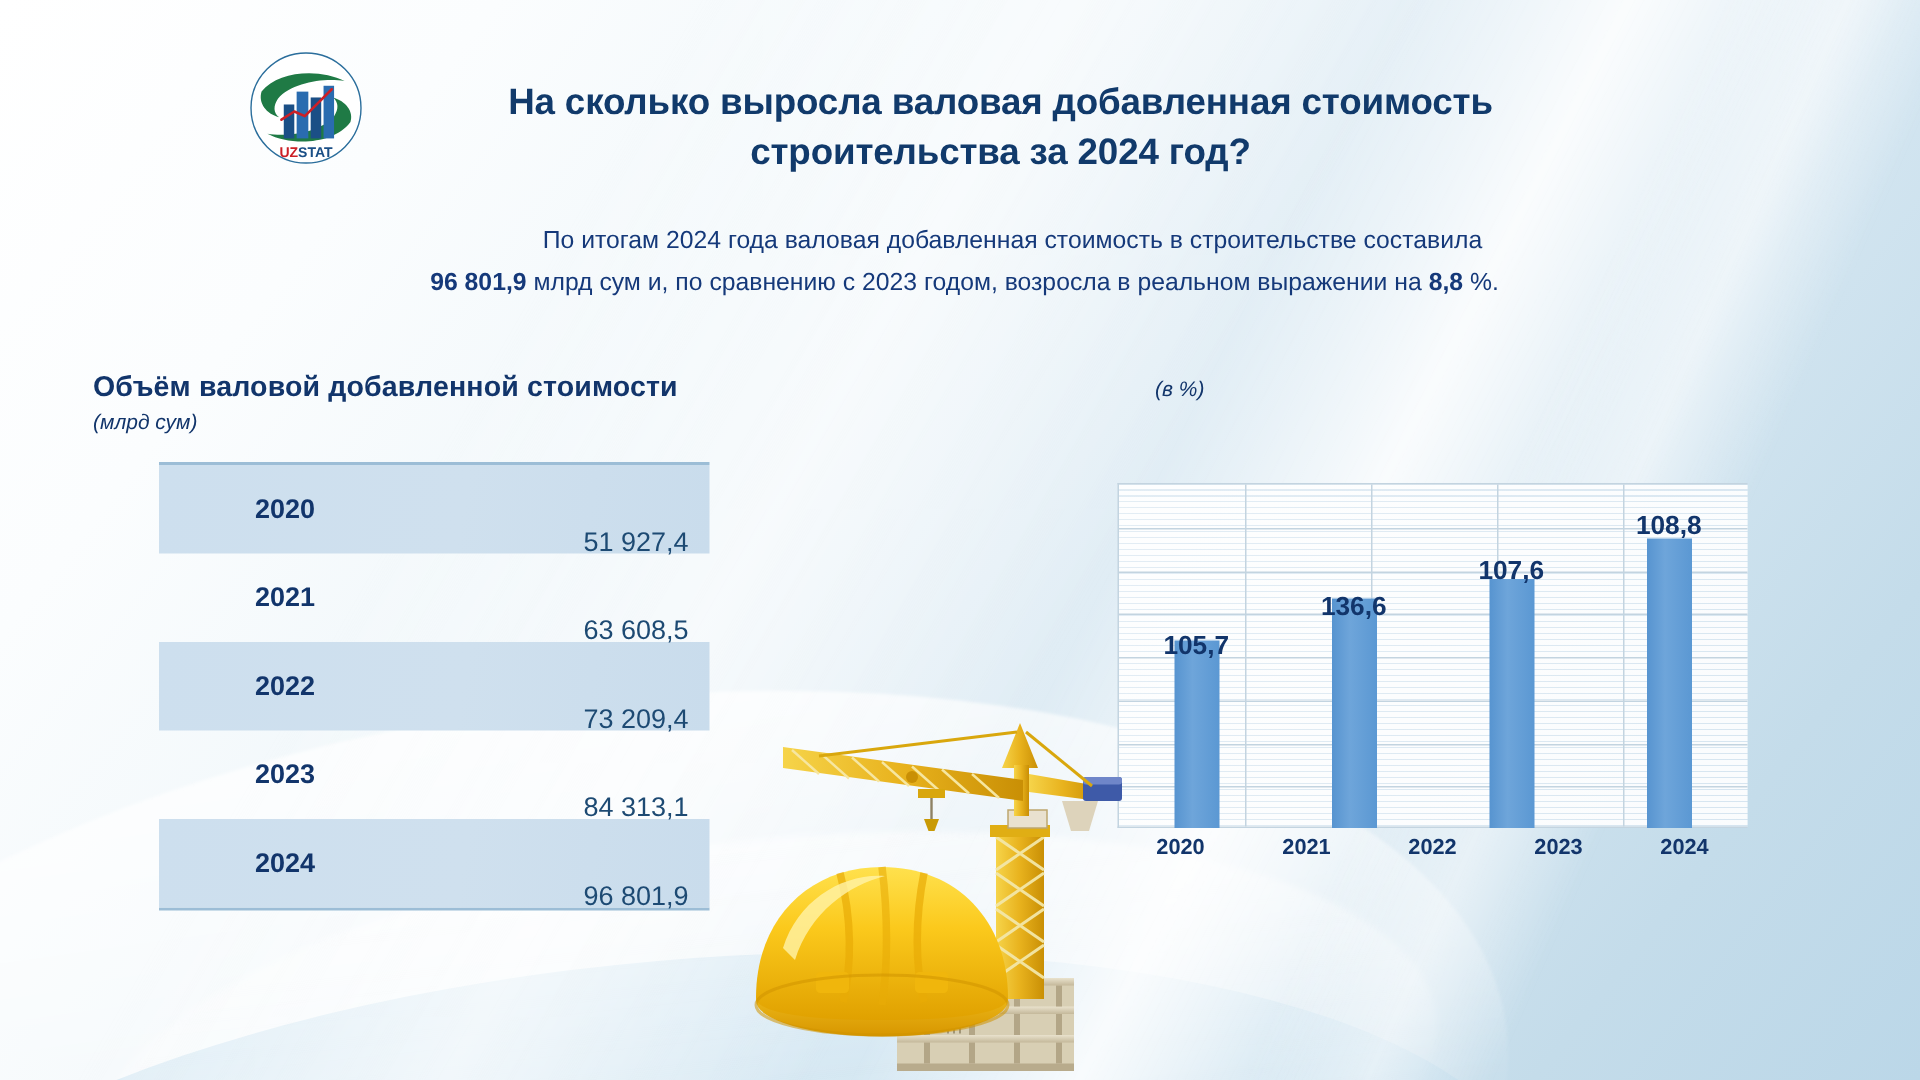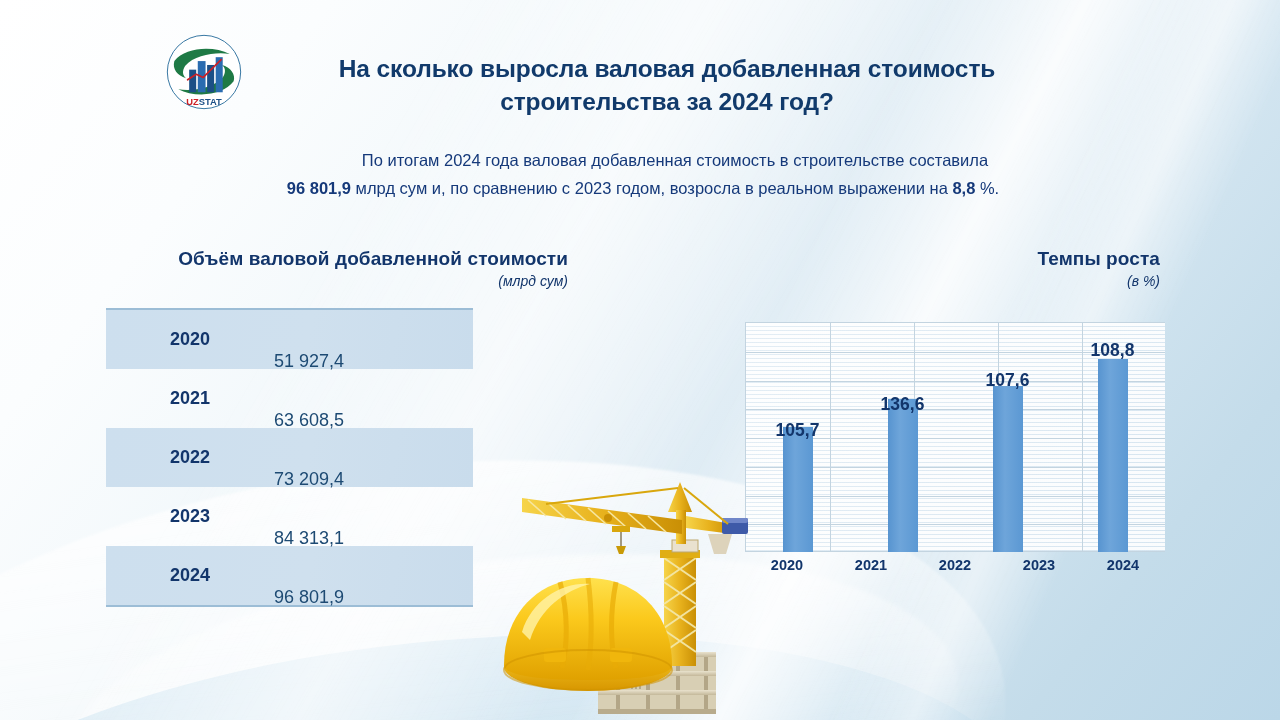--- a/index.html
+++ b/index.html
@@ -119,21 +119,21 @@
   .intro .line2 {
     display: block;
     text-indent: 0;
     text-align: center;
     white-space: nowrap;
   }
 
   
   .sec-head {
     position: absolute;
-    text-align: right;
+    text-align: left;
     color: #12356b;
   }
   .sec-head .h-main {
     font-size: 19px;
     font-weight: bold;
     letter-spacing: .1px;
     white-space: nowrap;
   }
   .sec-head .h-sub {
     font-size: 14px;
@@ -161,24 +161,24 @@
   }
   .trow .year {
     width: 168px;
     text-align: center;
     font-size: 18px;
     font-weight: bold;
     color: #12356b;
   }
   .trow .val {
     flex: 1;
-    text-align: left;
+    text-align: right;
     font-size: 18px;
     color: #1d4a73;
-    padding-right: 2px;
+    padding-right: 14px;
     margin-top: 44px;
   }
 
   
   .chart {
     position: absolute;
     left: 745px; top: 322px;
     width: 420px;
     height: 230px;
   }
@@ -314,21 +314,20 @@
       <div class="year">2023</div>
       <div class="val">84 313,1</div>
     </div>
     <div class="trow shaded">
       <div class="year">2024</div>
       <div class="val">96 801,9</div>
     </div>
   </div>
 
   <div class="sec-head" id="head-right">
-    <div class="h-main">Темпы роста</div>
     <div class="h-sub">(в %)</div>
   </div>
 
   <div class="chart">
     <div class="plot" id="plot-area">
         <div class="grid-h" style="top: 29px;"></div>
         <div class="grid-h" style="top: 58px;"></div>
         <div class="grid-h" style="top: 86px;"></div>
         <div class="grid-h" style="top: 115px;"></div>
         <div class="grid-h" style="top: 144px;"></div>

